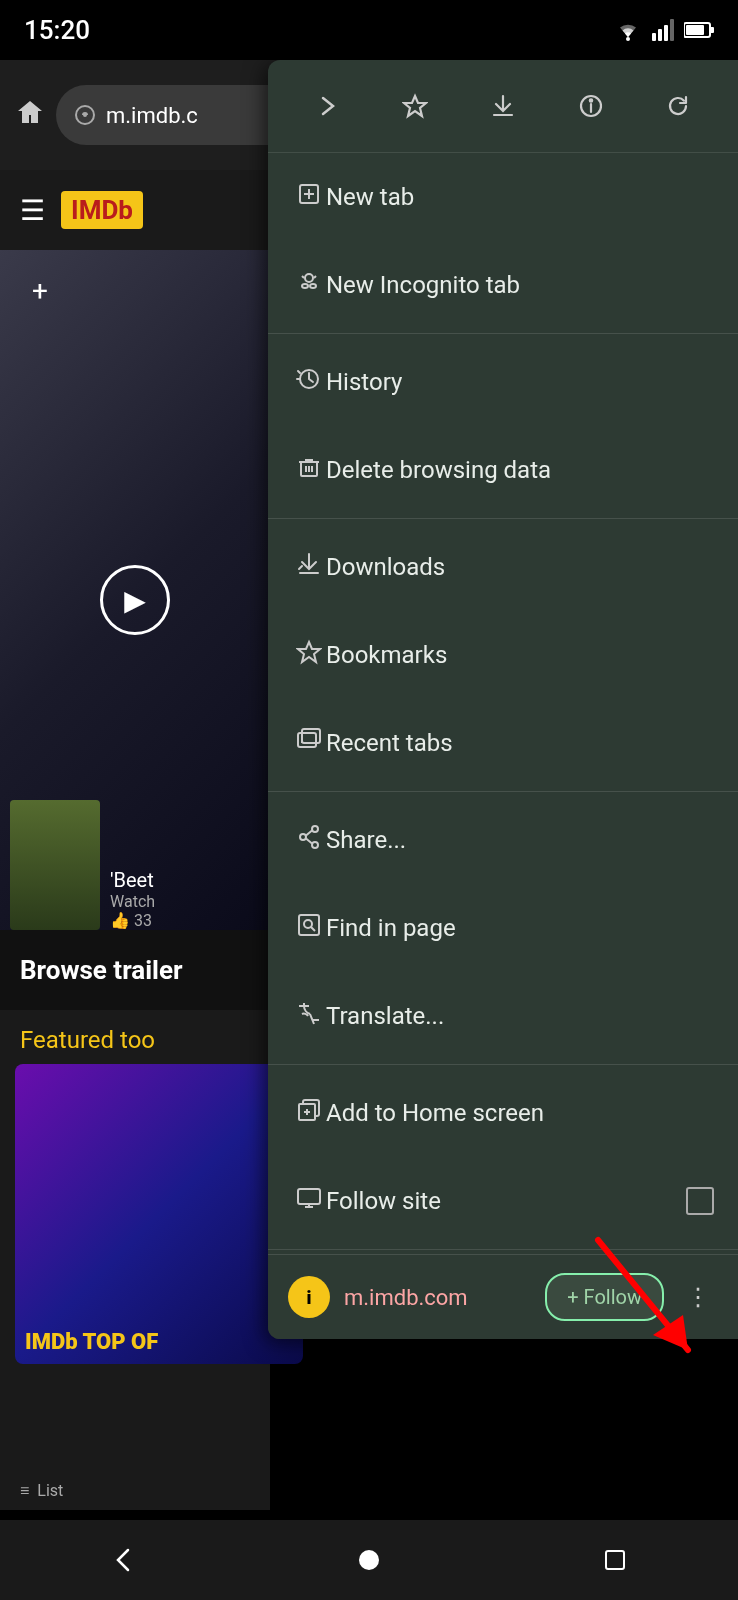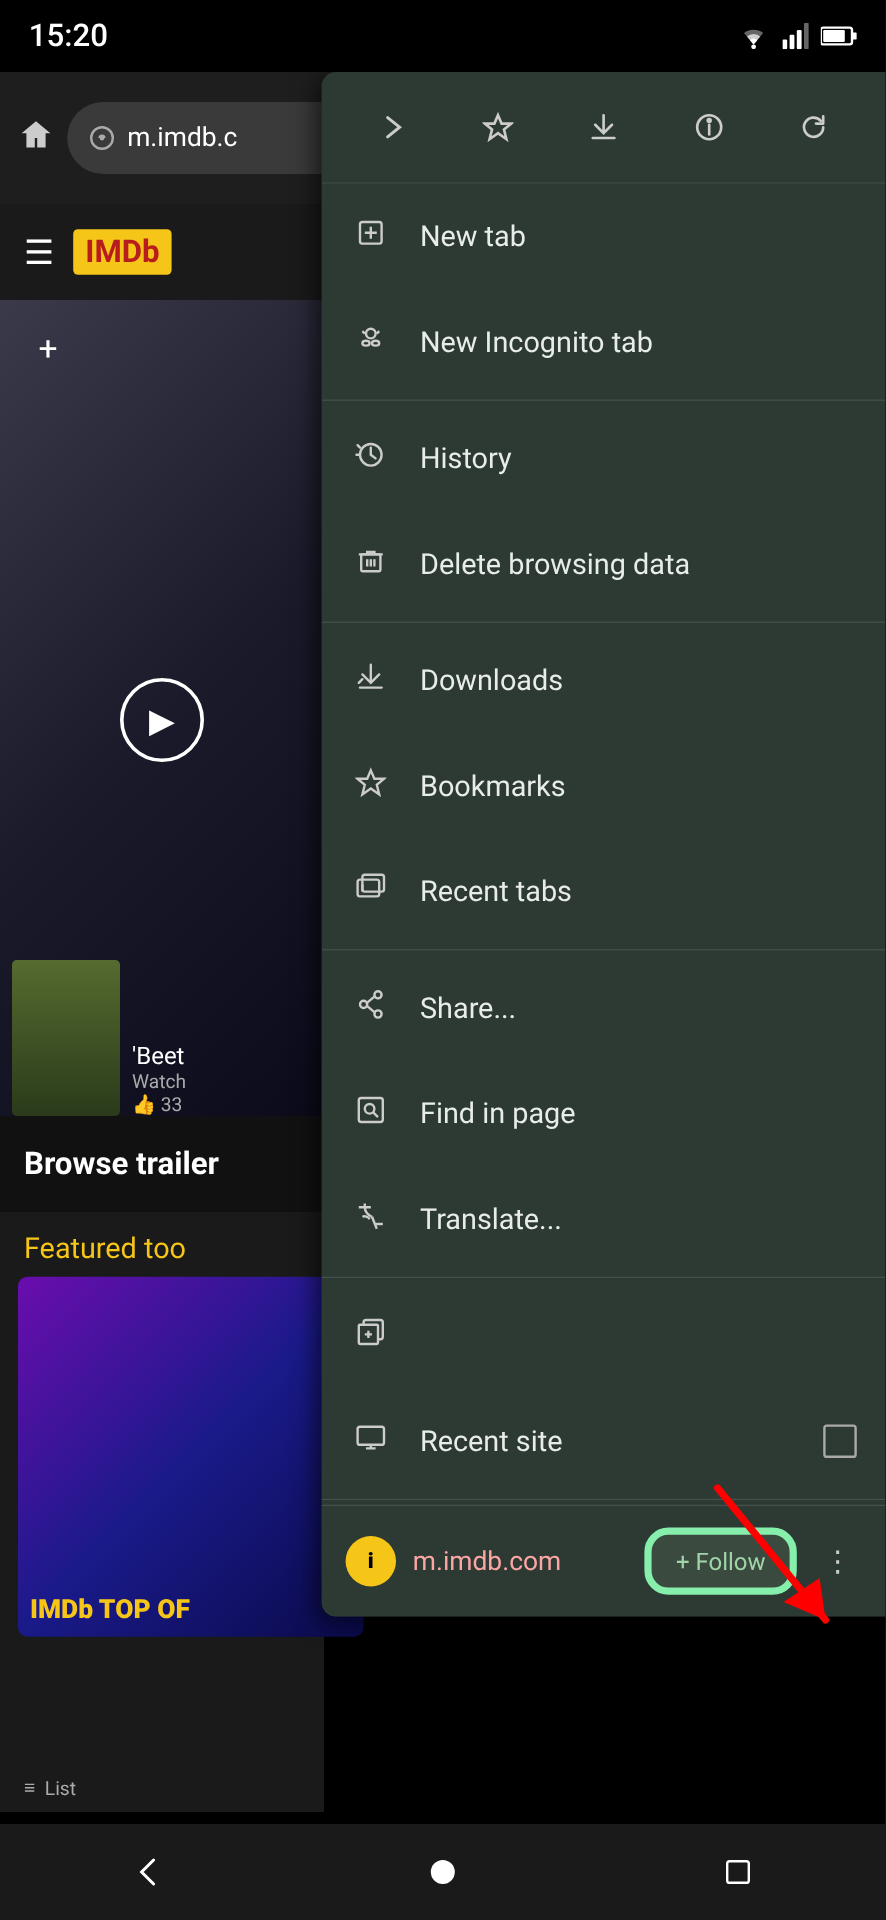--- a/index.html
+++ b/index.html
@@ -299,21 +299,20 @@
       border-radius: 50%;
       cursor: pointer;
     }
 
     
     .menu-item {
       display: flex;
       align-items: center;
       padding: 0 24px;
       height: 88px;
-      gap: 24px;
       cursor: pointer;
       color: #e8ede9;
     }
     .menu-item-icon {
       font-size: 26px;
       color: #ccc;
       width: 34px;
       text-align: center;
       flex-shrink: 0;
     }
@@ -356,21 +355,21 @@
       font-weight: 900;
       color: #000;
     }
     .follow-site-name {
       color: #fca5a5;
       font-size: 22px;
       flex: 1;
     }
     .follow-btn {
       background: #3a4a3f;
-      border: 6px solid #86efac;
+      border: 2px solid #86efac;
       border-radius: 20px;
       padding: 10px 20px;
       display: flex;
       align-items: center;
       gap: 6px;
       color: #a0d4a8;
       font-size: 20px;
       cursor: pointer;
     }
     .follow-more-btn {
@@ -599,28 +598,29 @@
       </div>
       <div class="menu-divider"></div>
       <div class="menu-item">
         <span class="menu-item-icon"><svg width="26" height="26" viewBox="0 0 26 26" fill="none" stroke="#ccc" stroke-width="2">
     <rect x="3" y="7" width="16" height="16" rx="1"></rect>
     <path d="M7 7V5a2 2 0 012-2h12a2 2 0 012 2v12a2 2 0 01-2 2h-2"></path>
     <line x1="11" y1="15" x2="11" y2="15"></line>
     <line x1="8" y1="15" x2="14" y2="15"></line>
     <line x1="11" y1="12" x2="11" y2="18"></line>
   </svg></span>
+        <span class="menu-item-label">Add to Home screen</span>
       </div>
       <div class="menu-item">
         <span class="menu-item-icon"><svg width="26" height="26" viewBox="0 0 26 26" fill="none" stroke="#ccc" stroke-width="2">
     <rect x="2" y="4" width="22" height="15" rx="2"></rect>
     <line x1="9" y1="22" x2="17" y2="22"></line>
     <line x1="13" y1="19" x2="13" y2="22"></line>
   </svg></span>
-        <span class="menu-item-label">Recent site</span>
+        <span class="menu-item-label">Follow site</span>
         <div class="menu-item-check"></div>
       </div>
       <div class="menu-divider"></div>
     </div>
 
   <div class="menu-follow-bar">
     <div class="follow-site-icon">
       <span>i</span>
     </div>
     <span class="follow-site-name">m.imdb.com</span>

